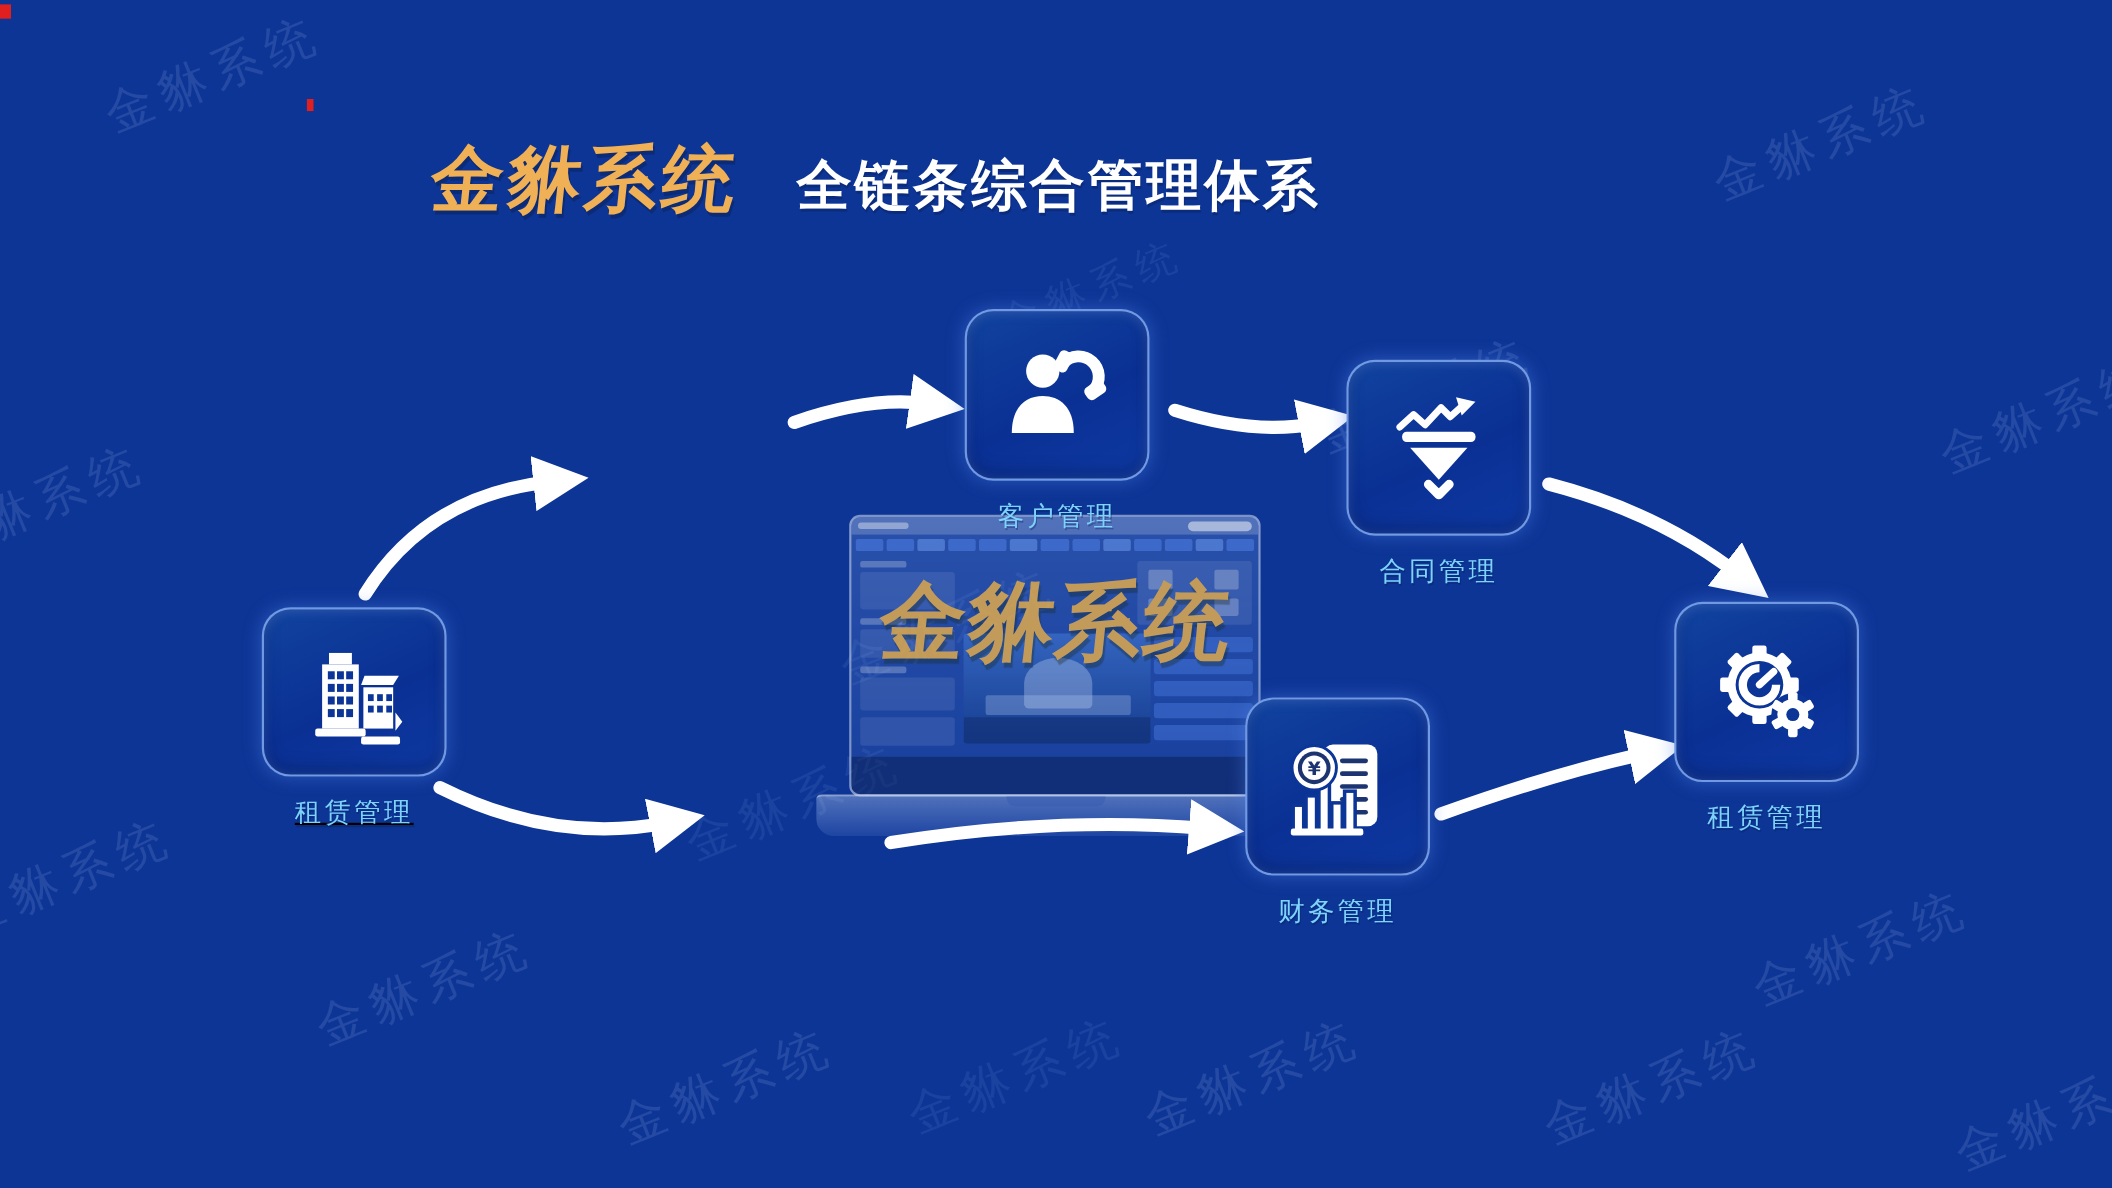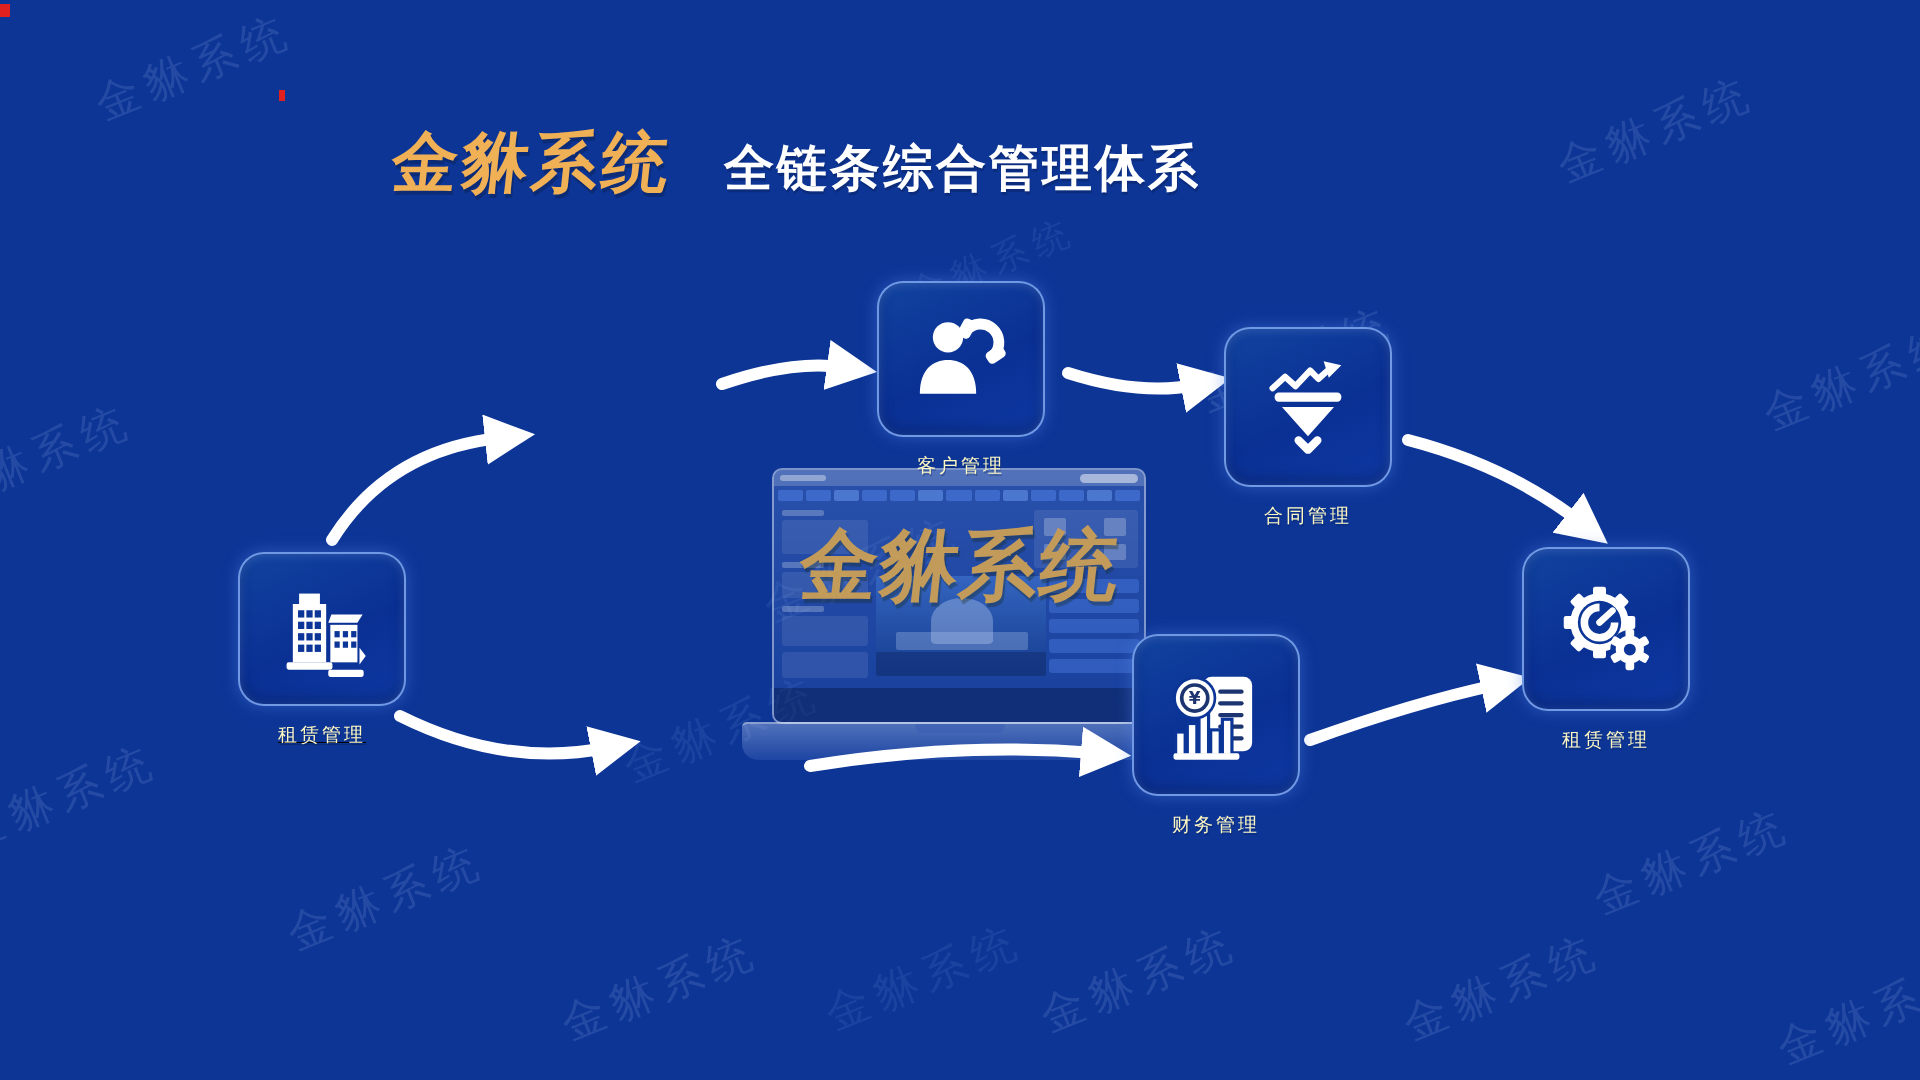--- a/index.html
+++ b/index.html
@@ -31,21 +31,21 @@
   
   .node{position:absolute;width:220px;text-align:center;}
   .card{
     width:164px;margin:0 auto;border-radius:26px;
     background:linear-gradient(155deg,#11439f 0%,#0a3094 55%,#0e39a2 100%);
     border:2px solid rgba(130,170,240,0.85);
     box-shadow:0 0 16px rgba(80,130,230,0.45), inset 0 2px 10px rgba(140,175,245,0.25), inset 0 -6px 14px rgba(5,20,70,0.35);
     display:flex;align-items:center;justify-content:center;
   }
   .node-label{
-    margin-top:16px;font-size:19px;color:#fef9c3;letter-spacing:3px;font-weight:500;
+    margin-top:16px;font-size:24px;color:#7dd3fc;letter-spacing:3px;font-weight:500;
     text-shadow:1px 2px 0 rgba(10,30,80,0.35);
   }
   .icon-svg{display:block;}
   
   .arrows{position:absolute;left:0;top:0;pointer-events:none;}
   
   .laptop{position:absolute;left:742px;top:462px;width:436px;height:298px;opacity:0.88;}
   .screen{
     position:absolute;left:30px;top:6px;width:370px;height:252px;
     border:2px solid rgba(255,255,255,0.5);border-radius:10px;

